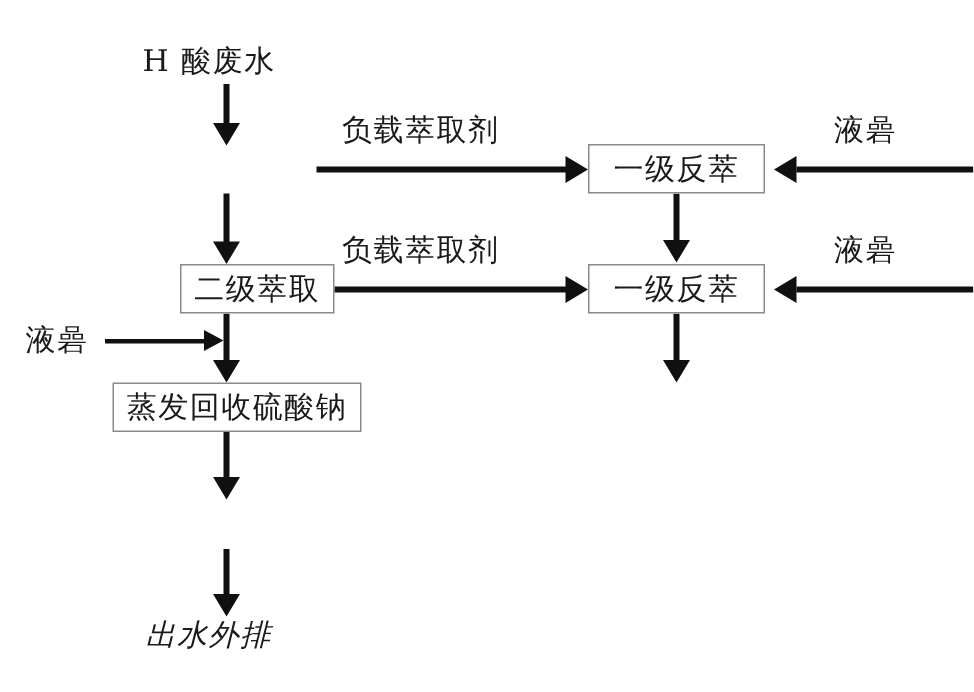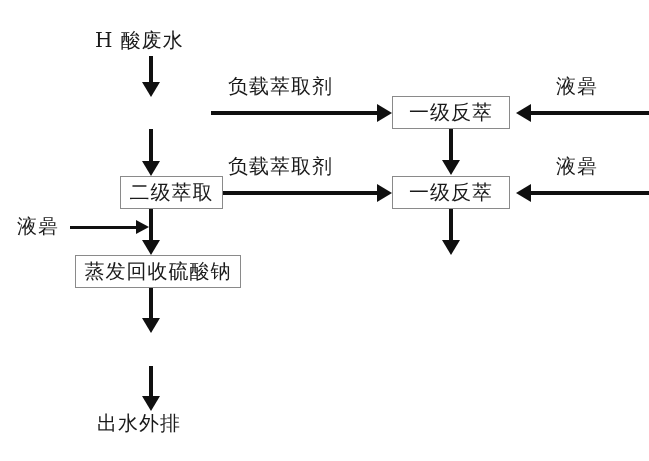--- a/index.html
+++ b/index.html
@@ -147,15 +147,15 @@
 
   <div class="node" style="left:63px; top:255px; width:166px; height:33px;margin-left:12px;">蒸发回收硫酸钠</div>
 
   <div class="vline" style="left:149px; top:288px; height:32px;"></div>
   <div class="arrow-down" style="left:142px; top:318px;"></div>
 
 
   <div class="vline" style="left:149px; top:366px; height:32px;"></div>
   <div class="arrow-down" style="left:142px; top:396px;"></div>
 
-  <div class="label" style="left:97px; top:410px;">出水外排</div>
+  <div class="label" style="left:97px; top:410px;font-style:italic;">出水外排</div>
 
 </div>
 
 </body></html>

